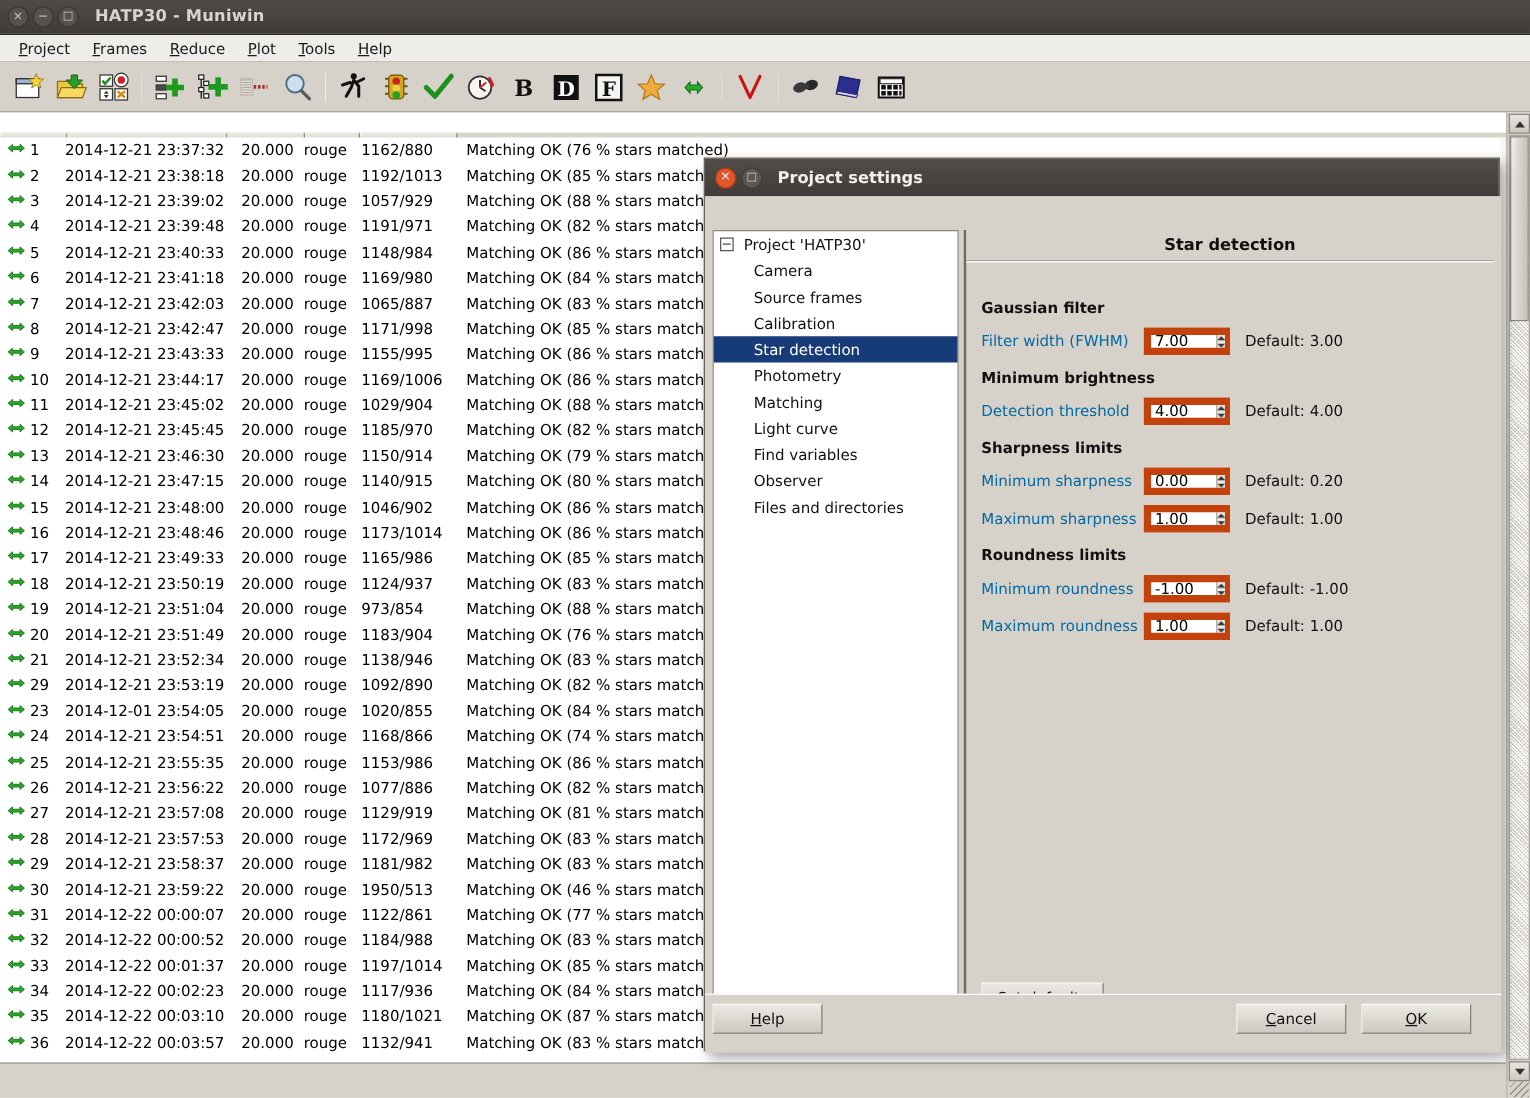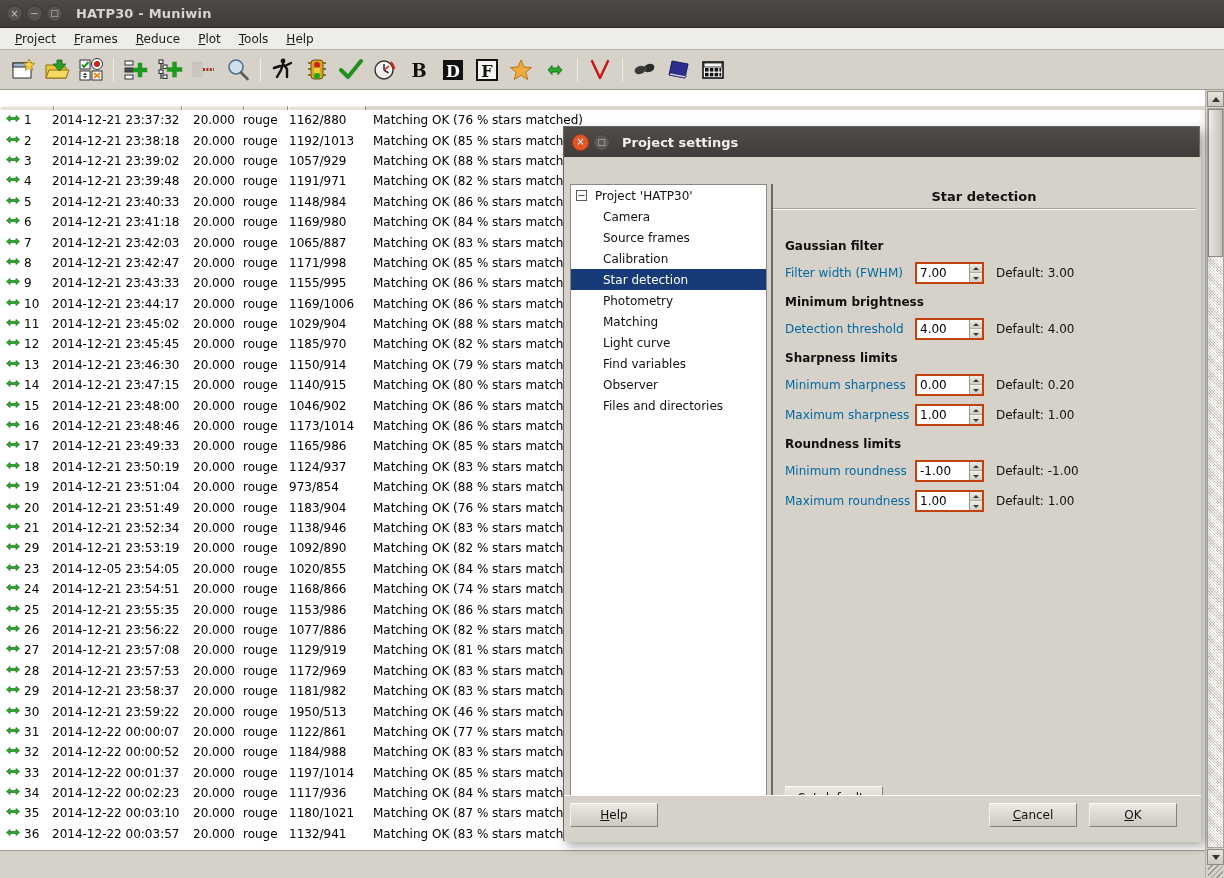--- a/index.html
+++ b/index.html
@@ -260,21 +260,21 @@
     font-weight: bold; font-size: 13px; color: #111;
   }
   #panel-content { padding: 10px 12px 0 12px; position: relative; height: 614px;}
   .grp-title { font-weight: bold; font-size: 12px; color: #111; margin: 8px 0 6px 0; }
   .grp-title.first { margin-top: 19px; }
   .field-row { display: flex; align-items: center; height: 28px; margin-bottom: 2px; }
   .field-label { width: 130px; font-size: 12px; color: #0369a1; flex: 0 0 130px;}
   .spin {
     display: flex; align-items: stretch;
     width: 69px; height: 22px;
-    border: 2px solid #c2410c;
+    border: 6px solid #c2410c;
     background: #fff;
   }
   .spin input {
     border: 0; outline: 0;
     width: 52px; padding: 0 3px;
     font-family: "DejaVu Sans", "Liberation Sans", sans-serif;
     font-size: 12px; color: #000; background: #fff;
   }
   .spin-btns {
     width: 15px; display: flex; flex-direction: column;
@@ -773,21 +773,21 @@
           <div class="c-exp">20.000</div>
           <div class="c-filt">rouge</div>
           <div class="c-stars">1092/890</div>
           <div class="c-stat">Matching OK (82 % stars matched)</div>
         </div>
         <div class="trow">
           <div class="c-icon"><svg class="arrows" viewBox="0 0 16 11">
               <path d="M5 2.5 L1.5 5.5 L5 8.5 V6.6 H11 V8.5 L14.5 5.5 L11 2.5 V4.4 H5 Z" fill="#2ba82b" stroke="#157015" stroke-width="0.7"></path>
             </svg></div>
           <div class="c-frame">23</div>
-          <div class="c-date">2014-12-05 23:54:05</div>
+          <div class="c-date">2014-12-01 23:54:05</div>
           <div class="c-exp">20.000</div>
           <div class="c-filt">rouge</div>
           <div class="c-stars">1020/855</div>
           <div class="c-stat">Matching OK (84 % stars matched)</div>
         </div>
         <div class="trow">
           <div class="c-icon"><svg class="arrows" viewBox="0 0 16 11">
               <path d="M5 2.5 L1.5 5.5 L5 8.5 V6.6 H11 V8.5 L14.5 5.5 L11 2.5 V4.4 H5 Z" fill="#2ba82b" stroke="#157015" stroke-width="0.7"></path>
             </svg></div>
           <div class="c-frame">24</div>

